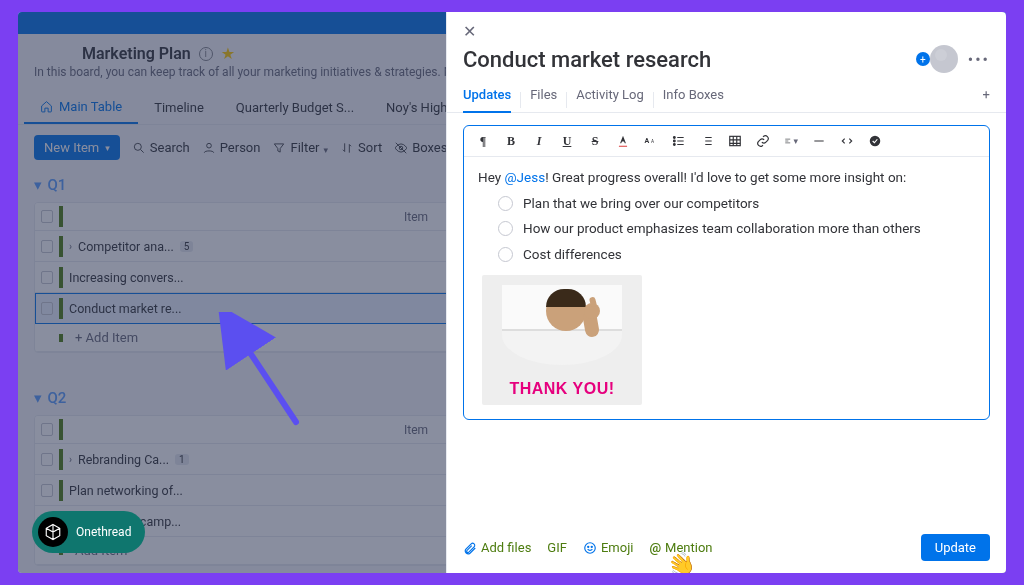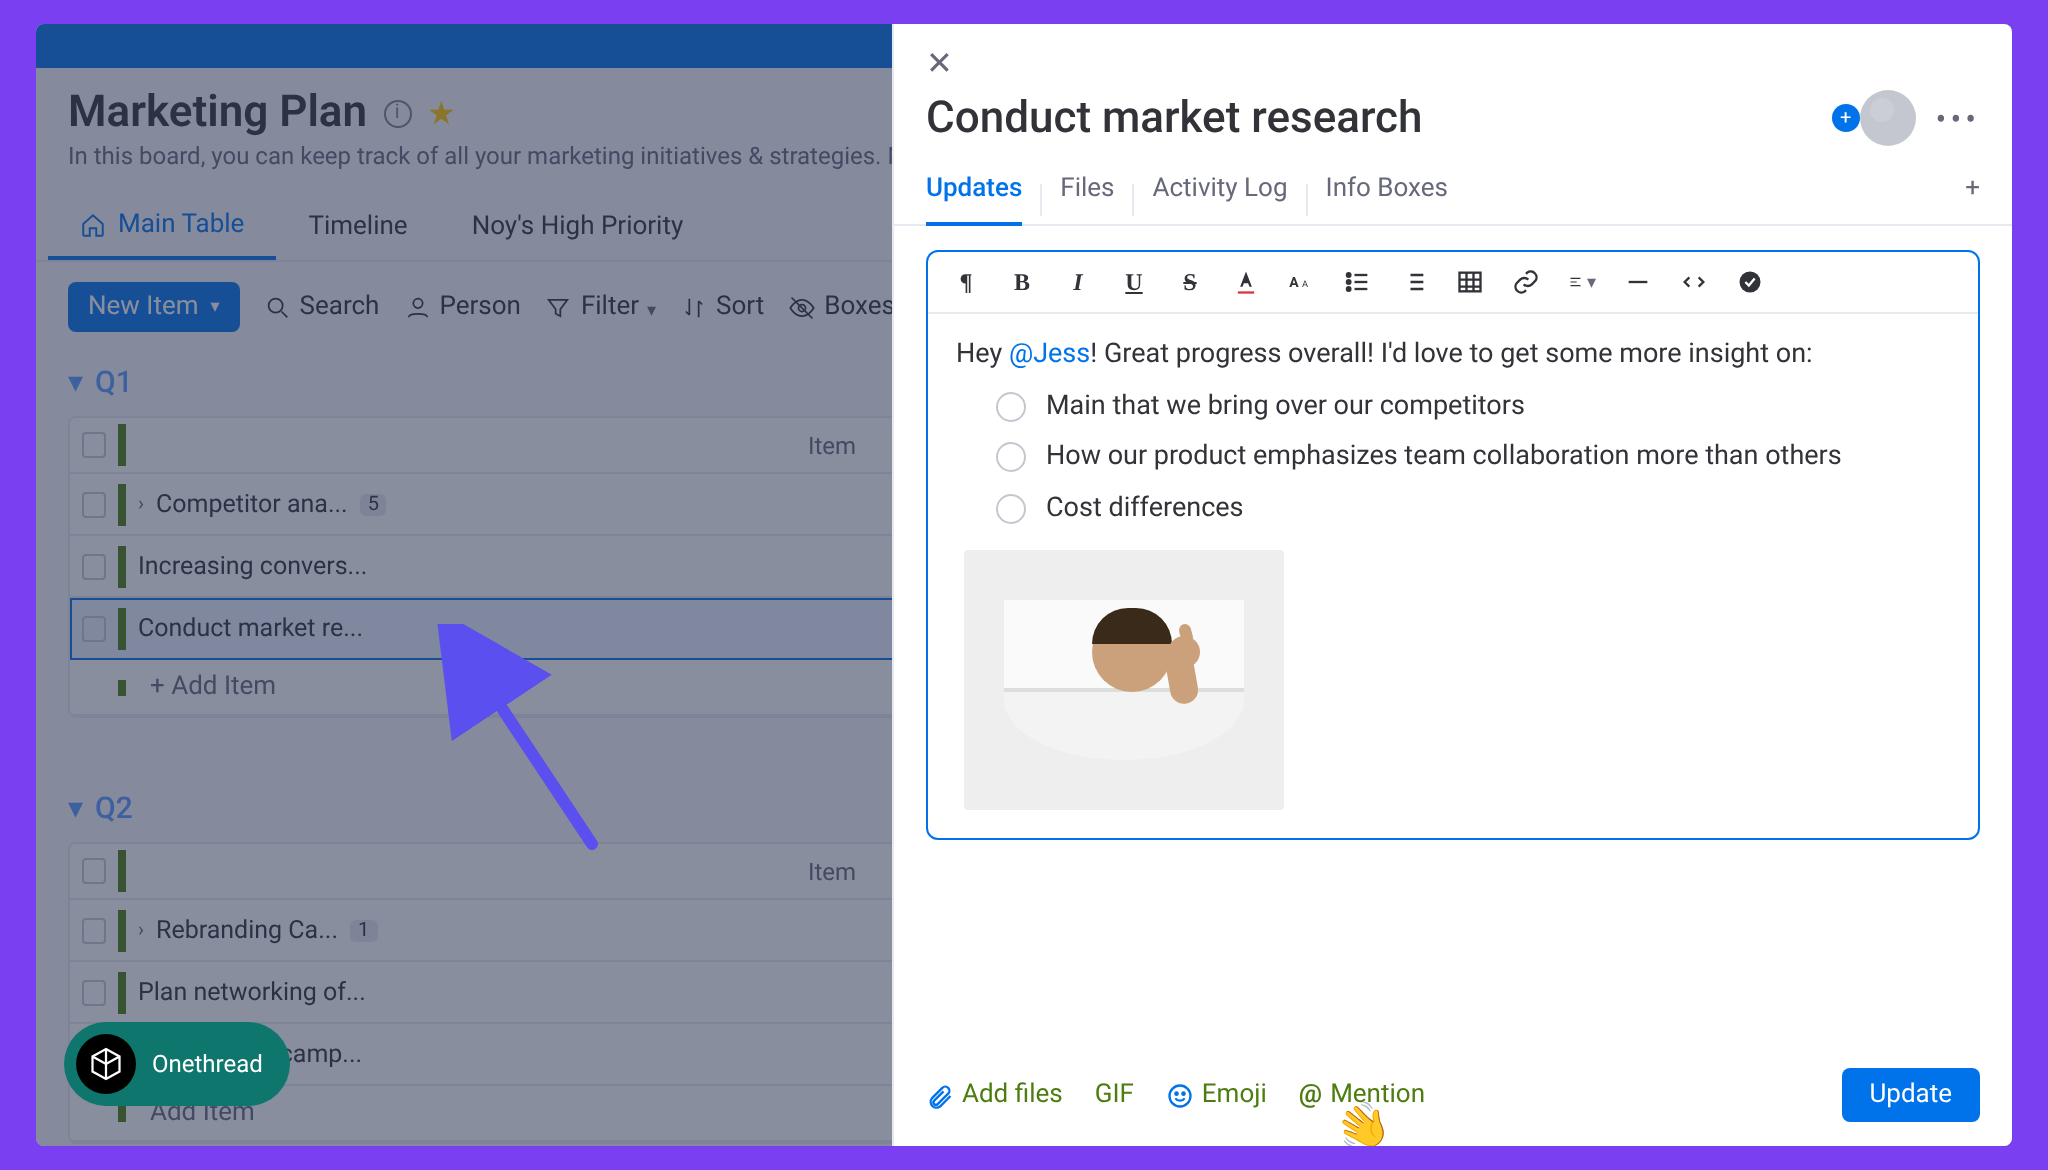--- a/index.html
+++ b/index.html
@@ -9,21 +9,21 @@
   
   .dim-overlay { position:absolute; left:0; top:0; right:0; bottom:0; background: rgba(40,50,80,0.55); pointer-events:none; z-index: 40; }
 
   
   .banner { height:22px; background:#0073ea; color:#fff; font-size:12px; display:flex; align-items:center; justify-content:center; gap:6px; }
   .banner svg { width:12px; height:12px; fill:#fff; }
 
   
   .board-header { padding: 10px 16px 4px 16px; }
   .board-title-row { display:flex; align-items:center; gap:8px; }
-  .board-title { font-size:22px; font-weight:600; color:#323338; }
+  .board-title { font-size:16px; font-weight:600; color:#323338;margin-left:48px; }
   .info-ico { width:14px; height:14px; border:1px solid #808289; border-radius:50%; color:#808289; font-size:10px; display:flex; align-items:center; justify-content:center; }
   .star { color:#ffcb00; font-size:16px; }
   .board-desc { font-size:12px; color:#676879; margin-top:2px; }
 
   
   .tabs-row { display:flex; align-items:center; gap:0; padding: 10px 6px 0 6px; border-bottom:1px solid #e6e9ef; font-size:13px; color:#323338; }
   .tab { padding:6px 16px 8px 16px; display:flex; align-items:center; gap:6px; cursor:pointer; }
   .tab.active { border-bottom:2px solid #0073ea; color:#0073ea; }
   .home-ico { width:13px; height:13px; }
 
@@ -158,20 +158,23 @@
     <div class="tab active">
       <svg class="home-ico" viewBox="0 0 24 24" fill="none" stroke="#0073ea" stroke-width="1.8">
           <path d="M3 11l9-8 9 8v10a1 1 0 0 1-1 1h-5v-7h-6v7H4a1 1 0 0 1-1-1V11z"></path>
         </svg>
       <span>Main Table</span>
     </div>
     <div class="tab">
         <span>Timeline</span>
       </div>
     <div class="tab">
+        <span>Quarterly Budget S...</span>
+      </div>
+    <div class="tab">
         <span>Noy's High Priority</span>
       </div>
   </div>
 
   <div class="toolbar">
     <div class="new-btn">
       <span>New Item</span>
       <span class="caret" style="color:#fff">▾</span>
     </div>
     <div class="tool">
@@ -512,21 +515,21 @@
               </svg>
             </span>
         </div>
 
         <div class="editor-content">
           <div>
             <span>Hey </span><span class="mention">@Jess</span><span>! Great progress overall! I'd love to get some more insight on:</span>
           </div>
           <div class="check-row">
               <span class="check-circle"></span>
-              <span>Main that we bring over our competitors</span>
+              <span>Plan that we bring over our competitors</span>
             </div>
           <div class="check-row">
               <span class="check-circle"></span>
               <span>How our product emphasizes team collaboration more than others</span>
             </div>
           <div class="check-row">
               <span class="check-circle"></span>
               <span>Cost differences</span>
             </div>
 
@@ -535,20 +538,21 @@
               <div class="baby">
                 <div class="wall"></div>
                   <div class="tub"></div>
                 <div class="head"></div>
                   <div class="hair"></div>
                 <div class="arm"></div>
                   <div class="fist"></div>
                   <div class="thumb"></div>
               </div>
             </div>
+            <div class="gif-caption">THANK YOU!</div>
           </div>
         </div>
       </div>
     </div>
 
     <div class="panel-footer">
       <div class="footer-action">
         <svg viewBox="0 0 24 24" fill="none" stroke="#0073ea" stroke-width="2">
             <path d="M21 12l-9 9a5 5 0 0 1-7-7l9-9a3.5 3.5 0 0 1 5 5l-9 9a2 2 0 0 1-3-3l8-8"></path>
           </svg>

